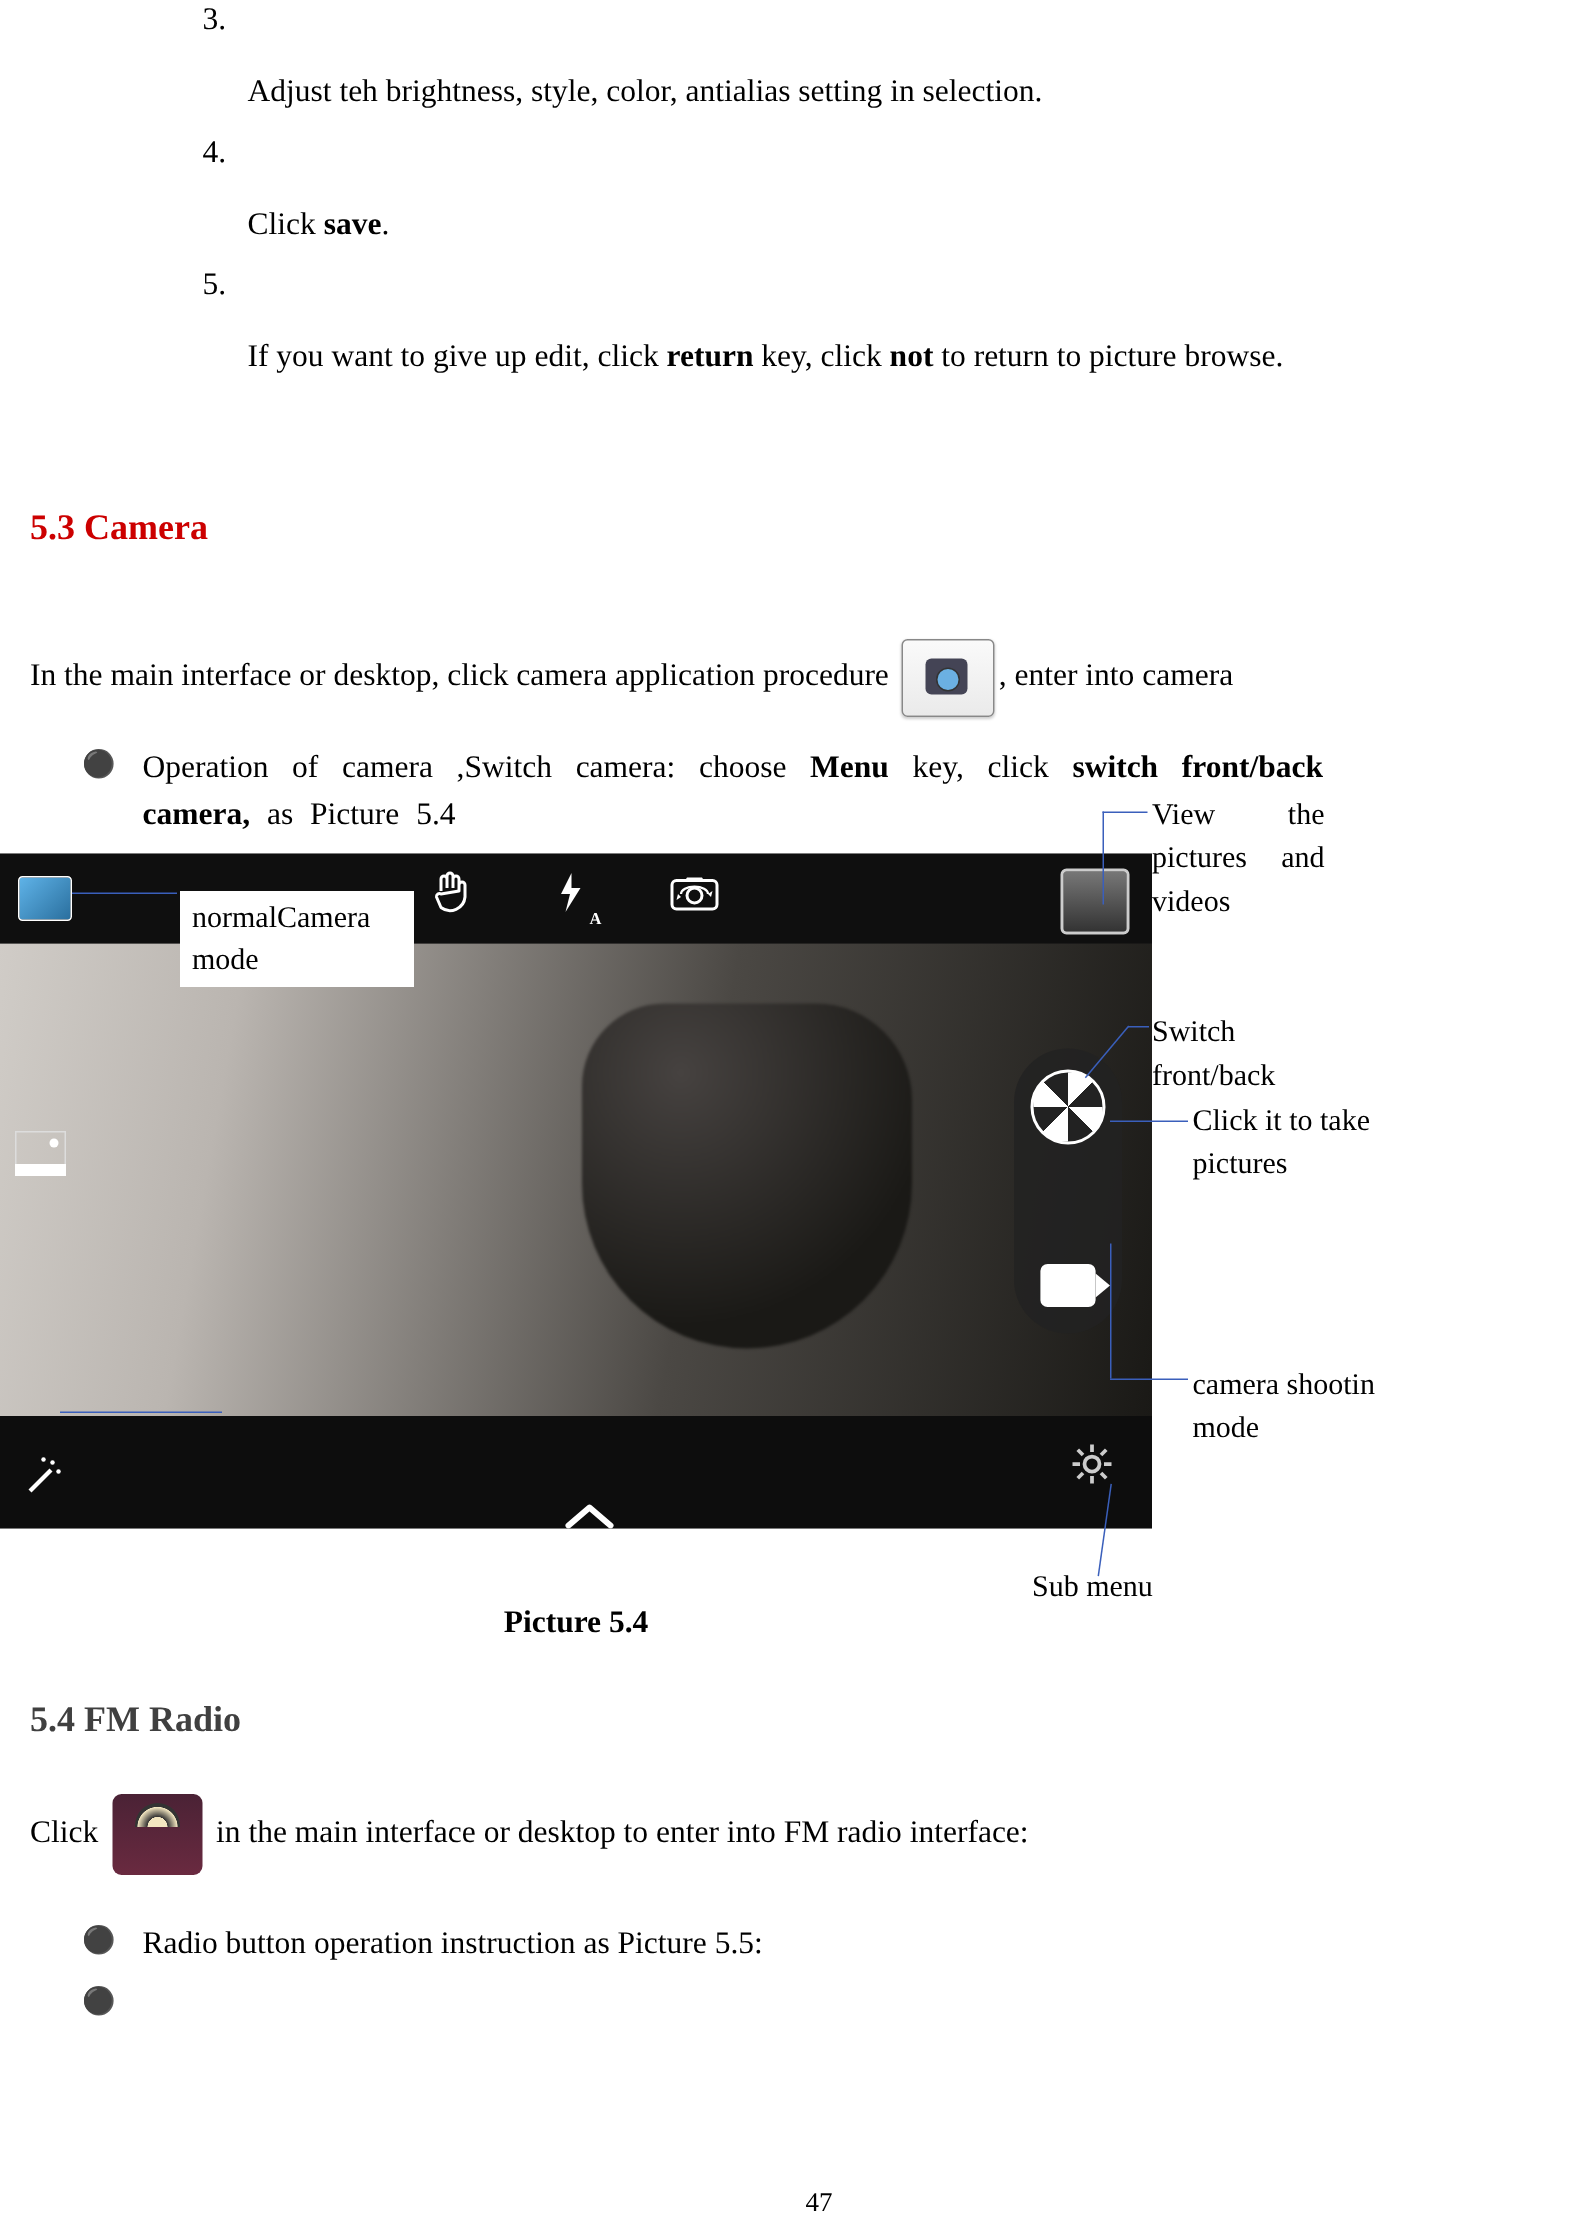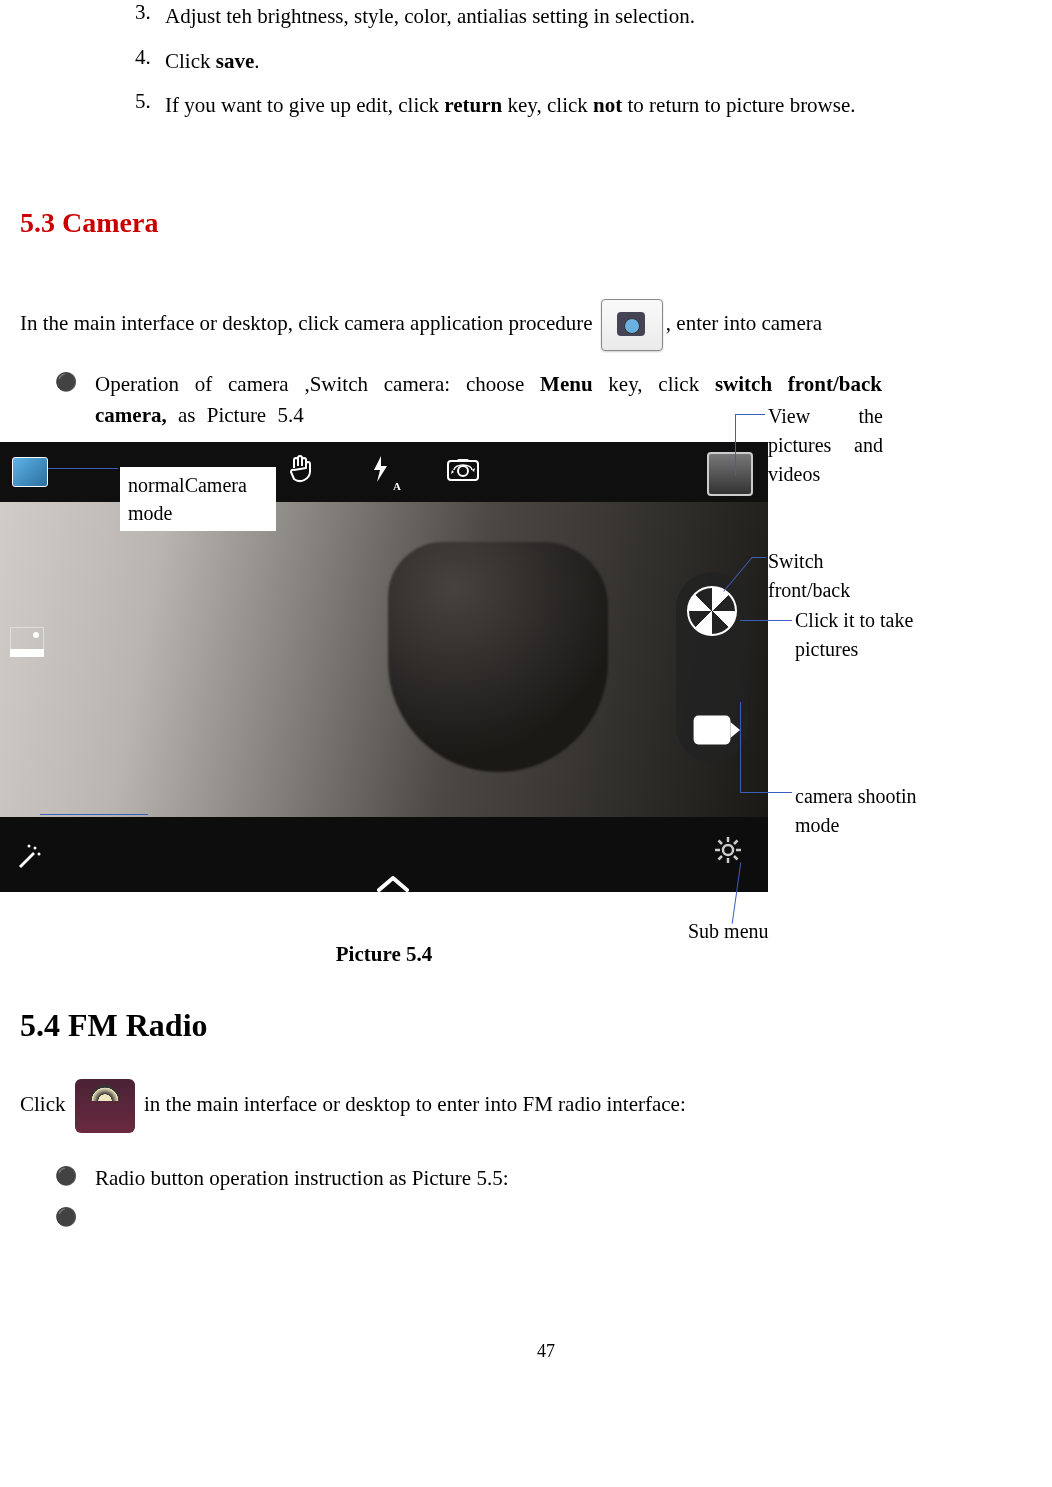--- a/index.html
+++ b/index.html
@@ -25,33 +25,34 @@
     margin-bottom: 12px;
   }
   .step-num {
     width: 30px;
     flex-shrink: 0;
   }
   .step-text {
     flex: 1;
     padding-right: 160px;
     line-height: 1.55;
+    margin-top: 44px;
   }
   .section-head {
     color: #cc0000;
     font-weight: bold;
-    font-size: 28px;
+    font-size: 24px;
     margin-left: 20px;
     margin-top: 85px;
     margin-bottom: 60px;
   }
   .section-head-black {
-    color: #000000;
+    color: #404040;
     font-weight: bold;
-    font-size: 32px;
+    font-size: 24px;
     margin-left: 20px;
     margin-top: 40px;
     margin-bottom: 35px;
   }
   .para {
     margin-left: 20px;
     line-height: 1.5;
   }
   .camera-icon-small {
     display: inline-block;

